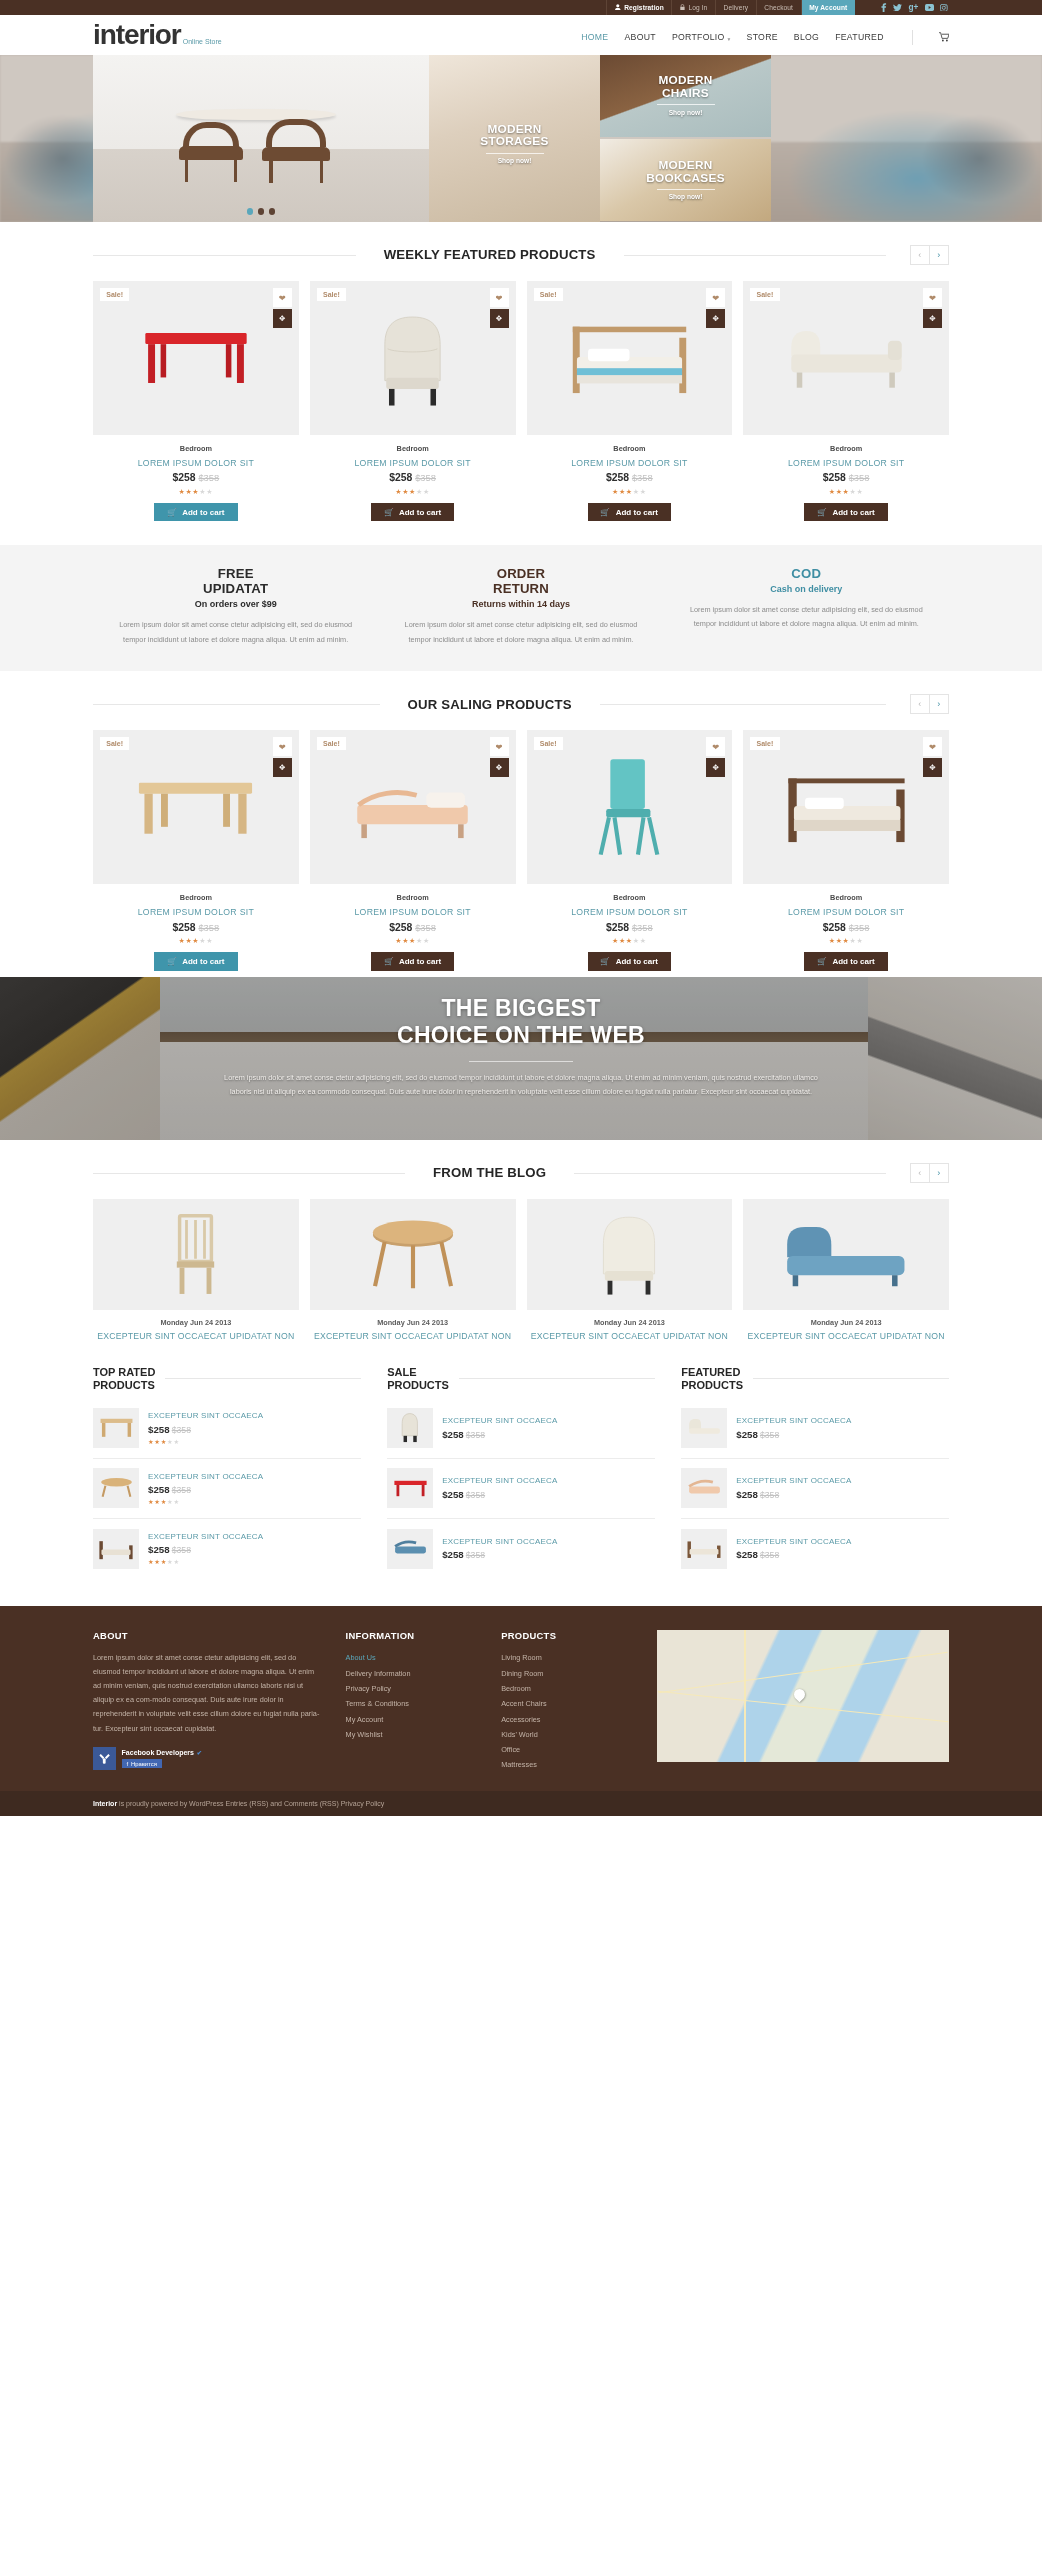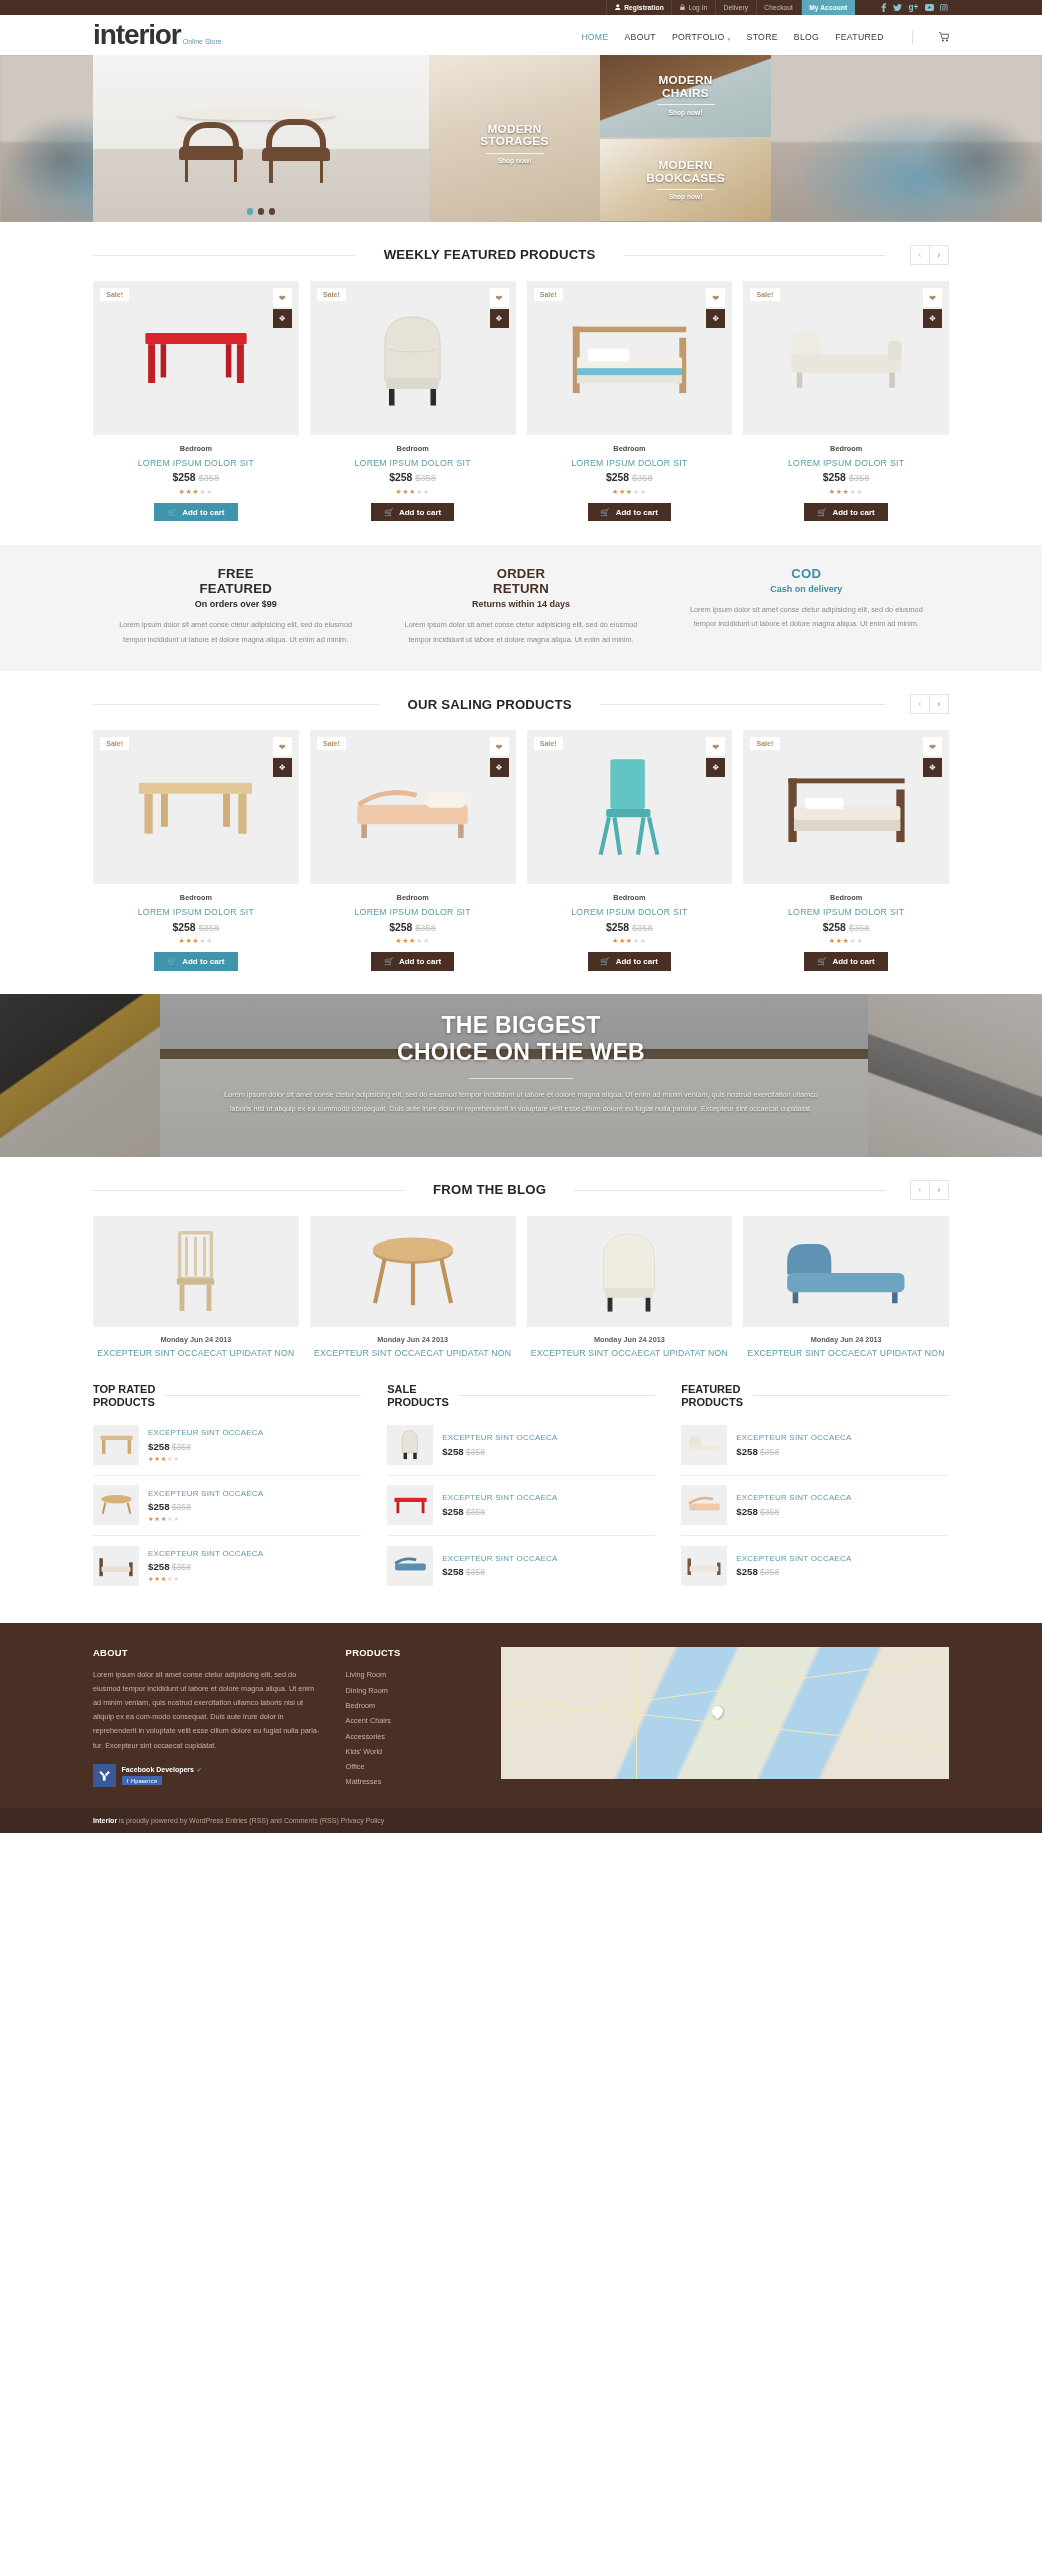--- a/index.html
+++ b/index.html
@@ -158,21 +158,21 @@
   .svc-h.dark { color: #2b2b2b; }
   .svc-h.brown { color: #4a3024; }
   .svc-h.teal { color: #3f8ea3; }
   .svc-sub { font-size: 9px; font-weight: bold; margin-top: 2.8px; }
   .svc-sub.dark { color: #2b2b2b; }
   .svc-sub.brown { color: #4a3024; }
   .svc-sub.teal { color: #3f8ea3; }
   .svc-txt { font-size: 7.3px; line-height: 2.0; color: #8c8c8c; margin-top: 9px; }
 
   
-  .promo { position: relative; height: 163px; overflow: hidden; margin-top: 23px; }
+  .promo { position: relative; height: 163px; overflow: hidden; margin-top: 6px; }
   .promo-bg {
     position: absolute; inset: 0;
     background:
       linear-gradient(to bottom, #cfd4d6 0%, #c3c8ca 34%, #6d5a46 34%, #7a6650 40%, #e8e8e6 40%, #dcdcda 100%);
   }
   .promo-bg::before{
     content:""; position:absolute; left:0; top:0; width:160px; height:100%;
     background: linear-gradient(145deg,#3d3d3d 0%,#2e2e2e 36%, #c8a33f 37%, #b8933a 52%, #d8d4cd 53%, #cfcac2 100%);
   }
   .promo-bg::after{
@@ -510,21 +510,21 @@
     </div>
 
   </div>
 </div>
 
 <div class="services">
   <div class="wrap">
     <div class="svc-grid">
       <div class="svc">
         <div class="svc-h dark" style="white-space:pre-line">FREE
-FEATURED</div>
+UPIDATAT</div>
         <div class="svc-sub dark">On orders over $99</div>
         <div class="svc-txt">Lorem ipsum dolor sit amet conse ctetur adipisicing elit, sed do eiusmod tempor incididunt ut labore et dolore magna aliqua. Ut enim ad minim.</div>
       </div>
       <div class="svc">
         <div class="svc-h brown" style="white-space:pre-line">ORDER
 RETURN</div>
         <div class="svc-sub brown">Returns within 14 days</div>
         <div class="svc-txt">Lorem ipsum dolor sit amet conse ctetur adipisicing elit, sed do eiusmod tempor incididunt ut labore et dolore magna aliqua. Ut enim ad minim.</div>
       </div>
       <div class="svc">
@@ -900,20 +900,29 @@
               <span class="fb-check">✔</span>
             </div>
             <div class="fb-like">
               <span>f</span>
               <span>Нравится</span>
             </div>
           </div>
         </div>
       </div>
 
+      <div class="f-col-info">
+        <div class="f-h">INFORMATION</div>
+        <a href="#" class="f-link active">About Us</a>
+        <a href="#" class="f-link">Delivery Information</a>
+        <a href="#" class="f-link">Privacy Policy</a>
+        <a href="#" class="f-link">Terms &amp; Conditions</a>
+        <a href="#" class="f-link">My Account</a>
+        <a href="#" class="f-link">My Wishlist</a>
+      </div>
 
       <div class="f-col-prod">
         <div class="f-h">PRODUCTS</div>
         <a href="#" class="f-link">Living Room</a>
         <a href="#" class="f-link">Dining Room</a>
         <a href="#" class="f-link">Bedroom</a>
         <a href="#" class="f-link">Accent Chairs</a>
         <a href="#" class="f-link">Accessories</a>
         <a href="#" class="f-link">Kids' World</a>
         <a href="#" class="f-link">Office</a>

